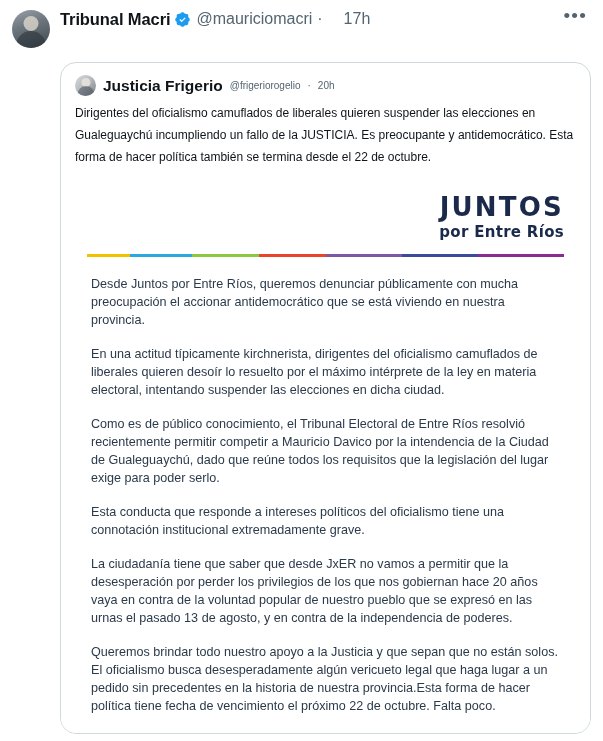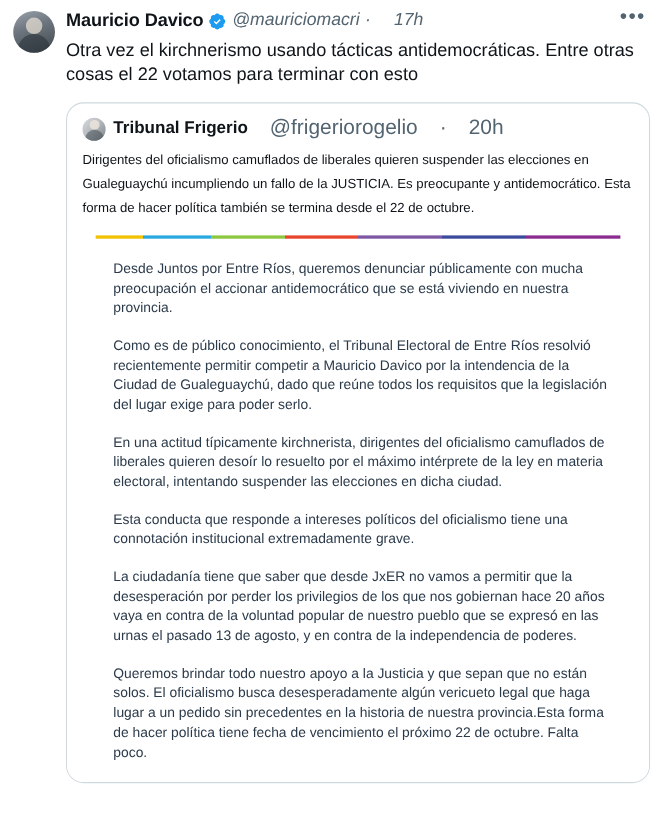--- a/index.html
+++ b/index.html
@@ -73,21 +73,20 @@
     width: 17px;
     height: 17px;
     margin-left: 4px;
     flex: 0 0 17px;
     display: inline-block;
   }
   .handle, .dot, .time {
     font-size: 16px;
     color: #536471;
     margin-left: 5px;
-    font-style: italic;
   }
   .dot { margin-left: 5px; }
   .time { margin-left: 21px; }
 
   .more-btn {
     margin-left: auto;
     color: #536471;
     font-size: 19px;
     line-height: 10px;
     letter-spacing: 1.2px;
@@ -149,23 +148,23 @@
     border-radius: 50%;
     transform: translateX(-50%);
     background: rgba(235,228,220,.85);
   }
   .q-name {
     font-size: 15.5px;
     font-weight: bold;
     color: #0f1419;
   }
   .q-handle, .q-dot, .q-time {
-    font-size: 19px;
+    font-size: 10px;
     color: #536471;
-    margin-left: 20px;
+    margin-left: 7px;
   }
   .q-text {
     padding: 6px 14px 0 14px;
     font-size: 12px;
     line-height: 22px;
     color: #0f1419;
   }
 
   
   .statement {
@@ -206,74 +205,79 @@
       #8dc63f 22%, #8dc63f 36%,
       #e8452c 36%, #e8452c 50%,
       #7d57a4 50%, #7d57a4 66%,
       #3b4a9b 66%, #3b4a9b 82%,
       #8a2b8f 82%, #8a2b8f 100%);
   }
   .statement-body {
     padding: 18px 30px 0 30px;
   }
   .statement-body p {
-    margin: 0 0 16px 12px;
+    margin: 0 0 16px 0;
     font-size: 12.6px;
     line-height: 18px;
     color: #2b3a4a;
     text-align: left;
   }
   .statement-body p:last-child { margin-bottom: 0; }
 </style>
 </head>
 <body>
 
 <div id="root">
 
   <div class="tweet">
     <div class="avatar"></div>
 
     <div class="tweet-body">
       <div class="name-row">
-        <span class="display-name">Mauricio Davico</span>
+        <span class="display-name">Tribunal Macri</span>
         <span class="verified">
           <svg viewBox="0 0 24 24" width="17" height="17" aria-hidden="true">
             <path fill="#1d9bf0" d="M22.25 12c0-1.43-.88-2.67-2.19-3.34.46-1.39.2-2.9-.81-3.91s-2.52-1.27-3.91-.81C14.67 2.63 13.43 1.75 12 1.75s-2.67.88-3.34 2.19c-1.39-.46-2.9-.2-3.91.81s-1.27 2.52-.81 3.91C2.63 9.33 1.75 10.57 1.75 12s.88 2.67 2.19 3.34c-.46 1.39-.2 2.9.81 3.91s2.52 1.27 3.91.81c.67 1.31 1.91 2.19 3.34 2.19s2.67-.88 3.34-2.19c1.39.46 2.9.2 3.91-.81s1.27-2.52.81-3.91c1.31-.67 2.19-1.91 2.19-3.34z"></path>
             <path fill="#ffffff" d="M10.8 15.9l-3.2-3.2 1.3-1.3 1.9 1.9 4.3-4.3 1.3 1.3-5.6 5.6z"></path>
           </svg>
         </span>
         <span class="handle">@mauriciomacri</span>
         <span class="dot">·</span>
         <span class="time">17h</span>
         <span class="more-btn">•••</span>
       </div>
 
-      <div class="tweet-text">Otra vez el kirchnerismo usando tácticas antidemocráticas. Entre otras cosas el 22 votamos para terminar con esto</div>
     </div>
   </div>
 
   <div class="quote-card">
     <div class="q-head">
       <div class="q-avatar"></div>
-      <span class="q-name">Tribunal Frigerio</span>
+      <span class="q-name">Justicia Frigerio</span>
       <span class="q-handle">@frigeriorogelio</span>
       <span class="q-dot">·</span>
       <span class="q-time">20h</span>
     </div>
 
     <div class="q-text">Dirigentes del oficialismo camuflados de liberales quieren suspender las elecciones en Gualeguaychú incumpliendo un fallo de la JUSTICIA. Es preocupante y antidemocrático. Esta forma de hacer política también se termina desde el 22 de octubre.</div>
 
     <div class="statement">
+      <div class="logo-row">
+        <div class="logo-block">
+          <div class="logo-main">JUNTOS</div>
+          <div class="logo-sub">por Entre Ríos</div>
+        </div>
+      </div>
 
       <div class="rainbow-rule"></div>
 
       <div class="statement-body">
         <p>Desde Juntos por Entre Ríos, queremos denunciar públicamente con mucha preocupación el accionar antidemocrático que se está viviendo en nuestra provincia.</p>
+        <p>En una actitud típicamente kirchnerista, dirigentes del oficialismo camuflados de liberales quieren desoír lo resuelto por el máximo intérprete de la ley en materia electoral, intentando suspender las elecciones en dicha ciudad.</p>
         <p>Como es de público conocimiento, el Tribunal Electoral de Entre Ríos resolvió recientemente permitir competir a Mauricio Davico por la intendencia de la Ciudad de Gualeguaychú, dado que reúne todos los requisitos que la legislación del lugar exige para poder serlo.</p>
-        <p>En una actitud típicamente kirchnerista, dirigentes del oficialismo camuflados de liberales quieren desoír lo resuelto por el máximo intérprete de la ley en materia electoral, intentando suspender las elecciones en dicha ciudad.</p>
         <p>Esta conducta que responde a intereses políticos del oficialismo tiene una connotación institucional extremadamente grave.</p>
         <p>La ciudadanía tiene que saber que desde JxER no vamos a permitir que la desesperación por perder los privilegios de los que nos gobiernan hace 20 años vaya en contra de la voluntad popular de nuestro pueblo que se expresó en las urnas el pasado 13 de agosto, y en contra de la independencia de poderes.</p>
         <p>Queremos brindar todo nuestro apoyo a la Justicia y que sepan que no están solos. El oficialismo busca desesperadamente algún vericueto legal que haga lugar a un pedido sin precedentes en la historia de nuestra provincia.Esta forma de hacer política tiene fecha de vencimiento el próximo 22 de octubre. Falta poco.</p>
       </div>
     </div>
   </div>
 
 </div>
 
 </body></html>

